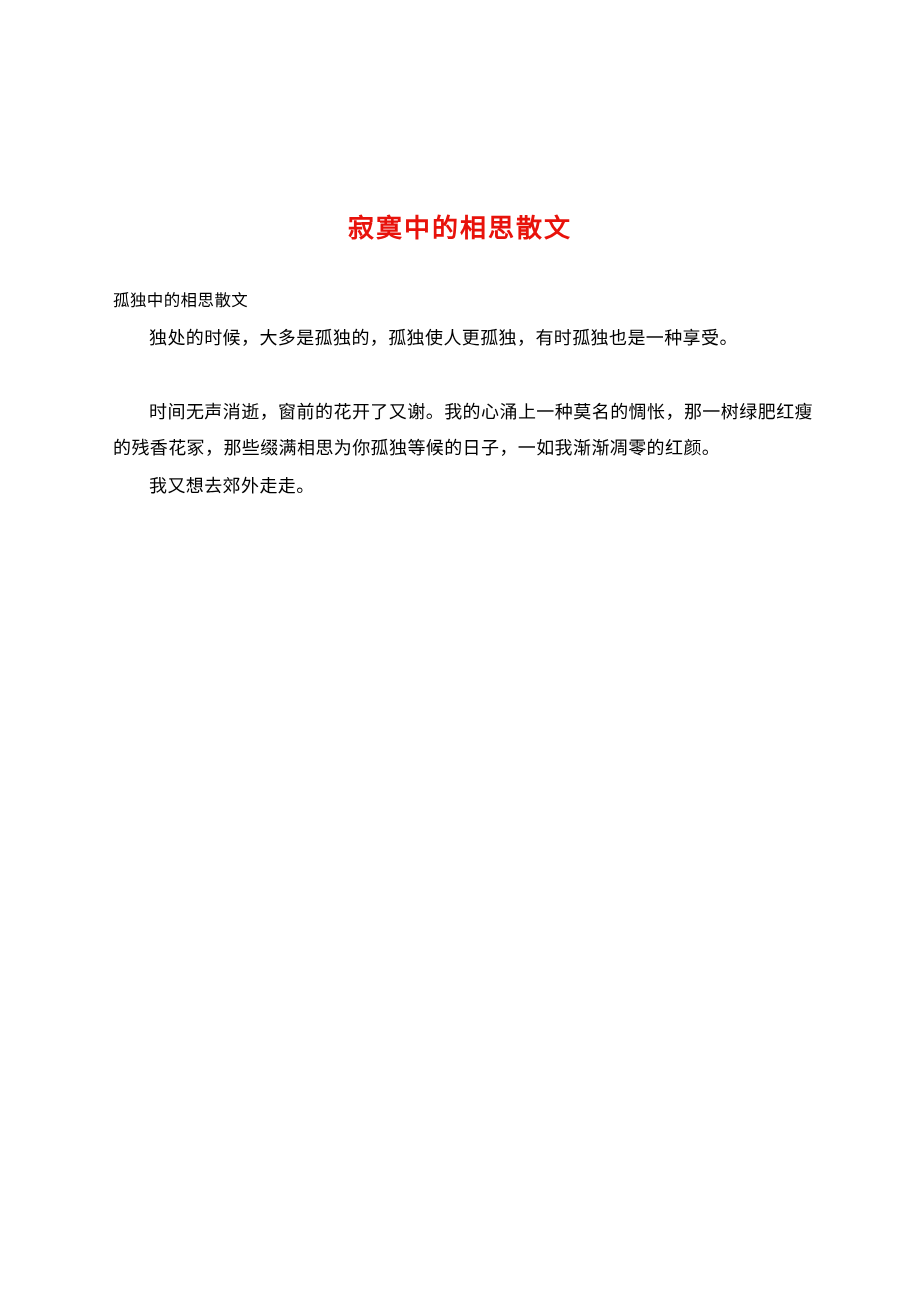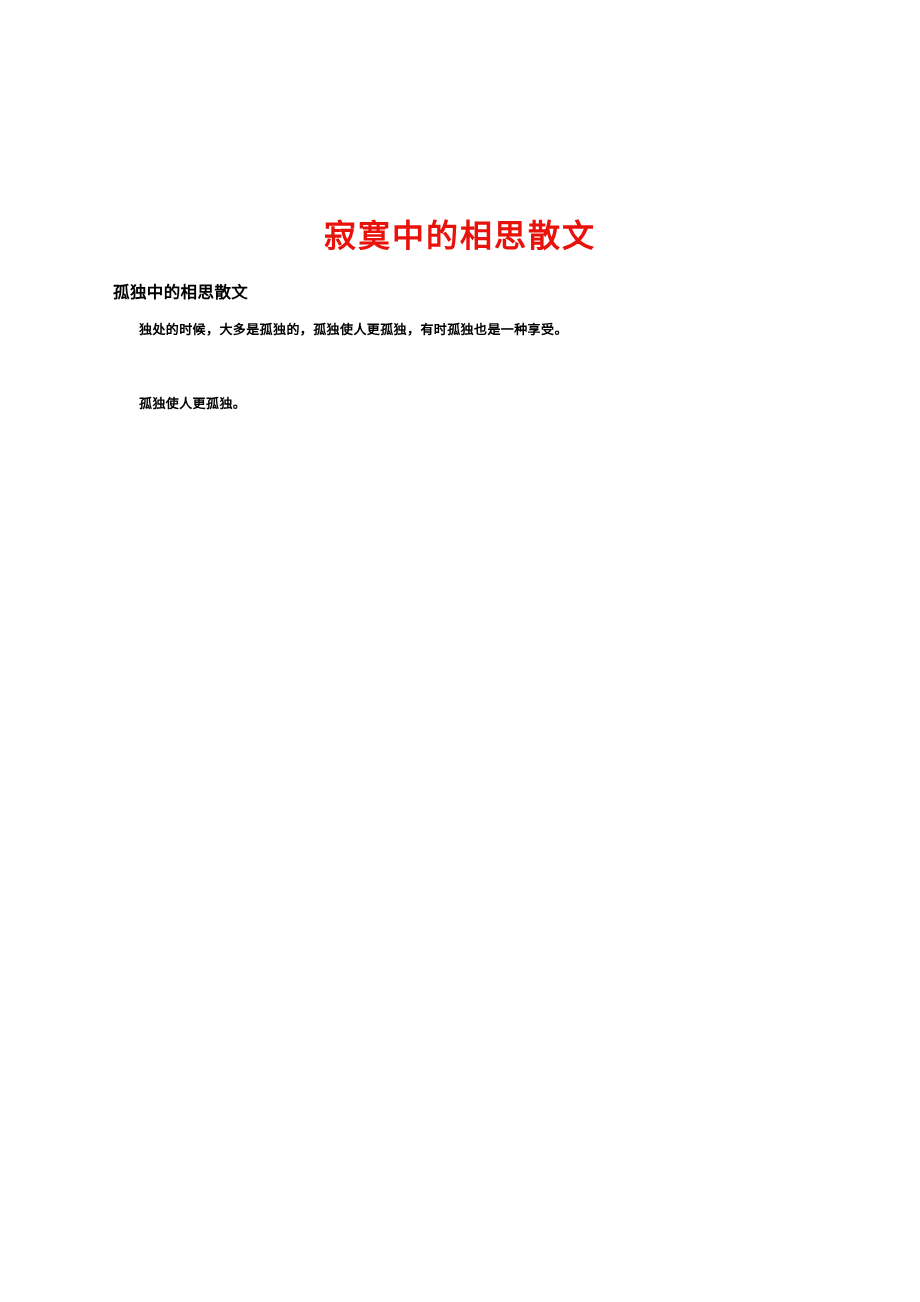--- a/index.html
+++ b/index.html
@@ -20,34 +20,33 @@
   }
   .doc-title {
     position: absolute;
     left: 0;
     top: 196px;
     width: 920px;
     text-align: center;
     color: #e8120b;
     font-family: "DejaVu Sans", "Liberation Sans", sans-serif;
     font-weight: bold;
-    font-size: 32px;
+    font-size: 26px;
     letter-spacing: 2px;
     line-height: 1.2;
   }
   .body-block {
     position: absolute;
     left: 113px;
-    top: 276px;
+    top: 284px;
     width: 700px;
-    font-weight: bold;
   }
   .para {
     margin: 0 0 2px 0;
-    font-size: 13px;
+    font-size: 18px;
     line-height: 36px;
     color: #000000;
     text-align: justify;
     text-justify: inter-ideograph;
     letter-spacing: 0.4px;
   }
   .para.lead {
     text-indent: 0;
     font-size: 16.5px;
     line-height: 34px;
@@ -71,17 +70,18 @@
     <p class="para lead">孤独中的相思散文</p>
 
     <p class="para indent">独处的时候，大多是孤独的，孤独使人更孤独，有时孤独也是一种享受。</p>
 
     <div class="spacer"></div>
 
 
 
 
 
+    <p class="para indent">时间无声消逝，窗前的花开了又谢。我的心涌上一种莫名的惆怅，那一树绿肥红瘦的残香花冢，那些缀满相思为你孤独等候的日子，一如我渐渐凋零的红颜。</p>
 
-    <p class="para indent">孤独使人更孤独。</p>
+    <p class="para indent">我又想去郊外走走。</p>
 
   </div>
 </div>
 
 </body></html>

